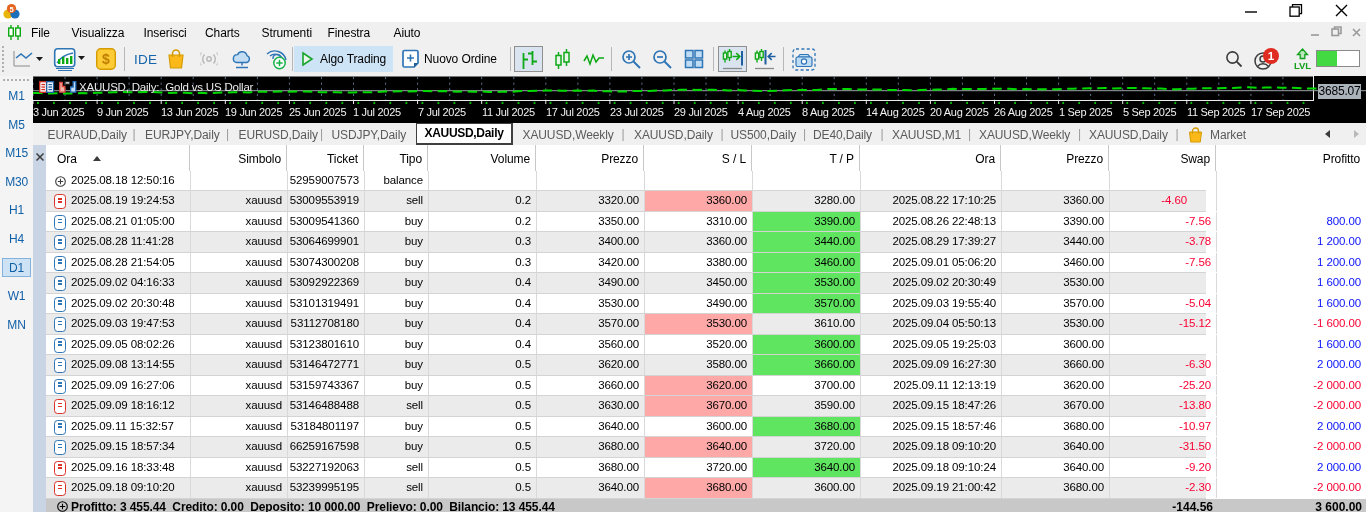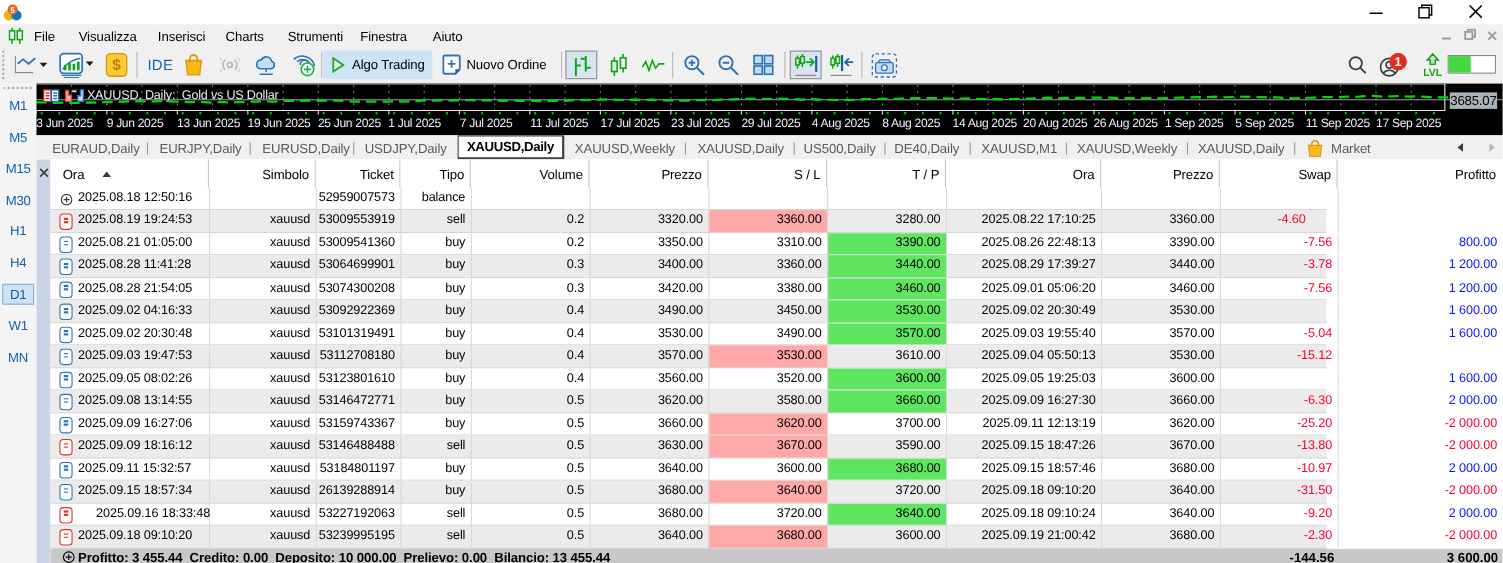--- a/index.html
+++ b/index.html
@@ -749,20 +749,21 @@
 <span class="cell k" style="left:144px;width:92px">xauusd</span>
 <span class="cell k" style="left:241px;width:72px">53112708180</span>
 <span class="cell k" style="left:318px;width:59px">buy</span>
 <span class="cell k" style="left:382px;width:103px">0.4</span>
 <span class="cell k" style="left:490px;width:103px">3570.00</span>
 <span class="cell k" style="left:598px;width:103px">3530.00</span>
 <span class="cell k" style="left:706px;width:103px">3610.00</span>
 <span class="cell k" style="left:814px;width:136px">2025.09.04 05:50:13</span>
 <span class="cell k" style="left:955px;width:103px">3530.00</span>
 <span class="cell r" style="left:1063px;width:102px">-15.12</span>
+<span class="cell r" style="left:1170px;width:145px">-1 600.00</span>
 </div>
 <div class="row" style="top:189.76px;background:#fff">
 <div class="abs" style="left:706px;top:0;width:108px;height:19.5px;background:#60e560"></div>
 <div class="abs" style="left:144px;top:0;width:1px;height:19.5px;background:#d9d9d9"></div>
 <div class="abs" style="left:241px;top:0;width:1px;height:19.5px;background:#d9d9d9"></div>
 <div class="abs" style="left:318px;top:0;width:1px;height:19.5px;background:#d9d9d9"></div>
 <div class="abs" style="left:382px;top:0;width:1px;height:19.5px;background:#d9d9d9"></div>
 <div class="abs" style="left:490px;top:0;width:1px;height:19.5px;background:#d9d9d9"></div>
 <div class="abs" style="left:598px;top:0;width:1px;height:19.5px;background:#d9d9d9"></div>
 <div class="abs" style="left:706px;top:0;width:1px;height:19.5px;background:#d9d9d9"></div>
@@ -919,21 +920,21 @@
 <div class="abs" style="left:814px;top:0;width:1px;height:19.5px;background:#d9d9d9"></div>
 <div class="abs" style="left:955px;top:0;width:1px;height:19.5px;background:#d9d9d9"></div>
 <div class="abs" style="left:1063px;top:0;width:1px;height:19.5px;background:#d9d9d9"></div>
 <div class="abs" style="left:1170px;top:0;width:1px;height:19.5px;background:#d9d9d9"></div>
 <div class="doc" style="top:3px;border-color:#2e75b6">
  <i style="top:2.6px;background:#2e75b6"></i>
         <i style="top:5.6px;background:#2e75b6"></i>
       </div>
 <span class="cell" style="left:25px;width:120px;text-align:left">2025.09.15 18:57:34</span>
 <span class="cell k" style="left:144px;width:92px">xauusd</span>
-<span class="cell k" style="left:241px;width:72px">26139288914</span>
+<span class="cell k" style="left:241px;width:72px">66259167598</span>
 <span class="cell k" style="left:318px;width:59px">buy</span>
 <span class="cell k" style="left:382px;width:103px">0.5</span>
 <span class="cell k" style="left:490px;width:103px">3680.00</span>
 <span class="cell k" style="left:598px;width:103px">3640.00</span>
 <span class="cell k" style="left:706px;width:103px">3720.00</span>
 <span class="cell k" style="left:814px;width:136px">2025.09.18 09:10:20</span>
 <span class="cell k" style="left:955px;width:103px">3640.00</span>
 <span class="cell r" style="left:1063px;width:102px">-31.50</span>
 <span class="cell r" style="left:1170px;width:145px">-2 000.00</span>
 </div>
@@ -947,21 +948,21 @@
 <div class="abs" style="left:598px;top:0;width:1px;height:19.5px;background:#d9d9d9"></div>
 <div class="abs" style="left:706px;top:0;width:1px;height:19.5px;background:#d9d9d9"></div>
 <div class="abs" style="left:814px;top:0;width:1px;height:19.5px;background:#d9d9d9"></div>
 <div class="abs" style="left:955px;top:0;width:1px;height:19.5px;background:#d9d9d9"></div>
 <div class="abs" style="left:1063px;top:0;width:1px;height:19.5px;background:#d9d9d9"></div>
 <div class="abs" style="left:1170px;top:0;width:1px;height:19.5px;background:#d9d9d9"></div>
 <div class="doc" style="top:3px;border-color:#dd3228">
  <i style="top:2.6px;background:#dd3228"></i>
         <i style="top:5.6px;background:#dd3228"></i>
       </div>
-<span class="cell" style="left:25px;width:120px;text-align:right">2025.09.16 18:33:48</span>
+<span class="cell" style="left:25px;width:120px;text-align:left">2025.09.16 18:33:48</span>
 <span class="cell k" style="left:144px;width:92px">xauusd</span>
 <span class="cell k" style="left:241px;width:72px">53227192063</span>
 <span class="cell k" style="left:318px;width:59px">sell</span>
 <span class="cell k" style="left:382px;width:103px">0.5</span>
 <span class="cell k" style="left:490px;width:103px">3680.00</span>
 <span class="cell k" style="left:598px;width:103px">3720.00</span>
 <span class="cell k" style="left:706px;width:103px">3640.00</span>
 <span class="cell k" style="left:814px;width:136px">2025.09.18 09:10:24</span>
 <span class="cell k" style="left:955px;width:103px">3640.00</span>
 <span class="cell r" style="left:1063px;width:102px">-9.20</span>

